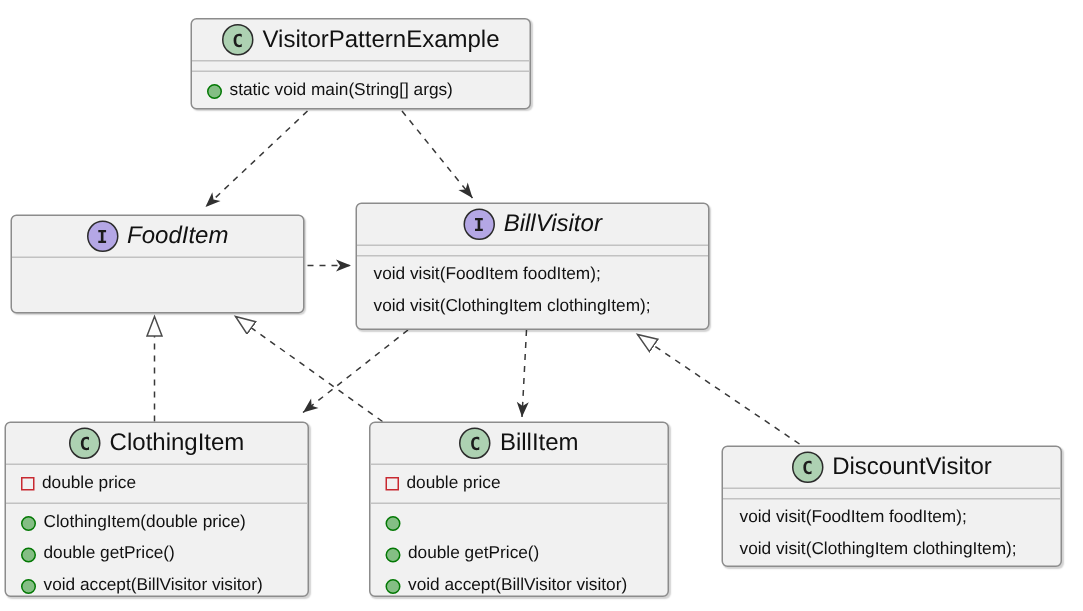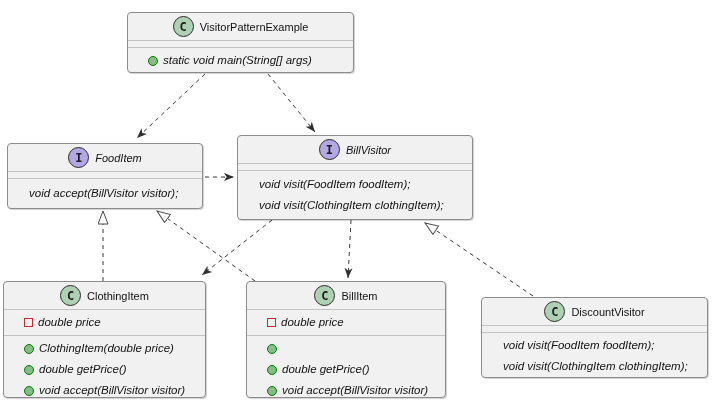--- a/index.html
+++ b/index.html
@@ -8,26 +8,26 @@
   .uml-box{position:absolute;display:flex;flex-direction:column;box-sizing:border-box;
            background:#f1f1f1;border:1px solid #8c8c8c;border-radius:4px;
            box-shadow:1px 1px 1px rgba(0,0,0,0.18);}
   .uml-title{flex:0 0 auto;display:flex;align-items:center;justify-content:center;
              gap:6px;padding:3px 6px;}
   .badge{width:21px;height:21px;border-radius:50%;border:1px solid #2b2b2b;
          display:flex;align-items:center;justify-content:center;box-sizing:border-box;
          font-family:"DejaVu Sans Mono",monospace;font-weight:bold;font-size:12px;color:#1c1c1c;}
   .badge-class{background:#ADD1B2;}
   .badge-interface{background:#B4A7E5;}
-  .uml-name{font-size:11px;color:#111;}
+  .uml-name{font-size:16px;color:#111;}
   .interface .uml-name{font-style:italic;}
   .compartment{border-top:1px solid #c2c2c2;}
   .compartment.empty{flex:0 0 auto;height:6px;}
-  .compartment.rows{flex:1 1 auto;display:flex;flex-direction:column;justify-content:center;
-                    padding:2px 14px;font-style:italic;}
+  .compartment.rows{flex:1 1 auto;display:flex;flex-direction:column;justify-content:flex-start;
+                    padding:2px 4px;}
   .member{display:flex;align-items:center;gap:5px;padding:0 6px;height:21px;
           font-size:11.5px;line-height:21px;white-space:nowrap;color:#111;}
   .member.plain{padding-left:7px;}
   .dot{flex:0 0 auto;width:8px;height:8px;border-radius:50%;
        background:#84BE84;border:1px solid #037804;box-sizing:content-box;}
   .sq{flex:0 0 auto;width:7px;height:7px;border:1.5px solid #C82930;background:transparent;}
   #edges{position:absolute;left:0;top:0;width:722px;height:407px;pointer-events:none;}
 </style>
 </head>
 <body>
@@ -68,25 +68,20 @@
       </div>
     </div>
   </div>
 
   <div class="uml-box interface" style="left:7px;top:143px;width:196px;height:66px;">
     <div class="uml-title">
       <span class="badge badge-interface">I</span>
       <span class="uml-name">FoodItem</span>
     </div>
     <div class="compartment empty"></div>
-    <div class="compartment rows">
-      <div class="member plain">
-        <span>void accept(BillVisitor visitor);</span>
-      </div>
-    </div>
   </div>
 
   <div class="uml-box interface" style="left:237px;top:135px;width:236px;height:85px;">
     <div class="uml-title">
       <span class="badge badge-interface">I</span>
       <span class="uml-name">BillVisitor</span>
     </div>
     <div class="compartment empty"></div>
     <div class="compartment rows">
       <div class="member plain">

